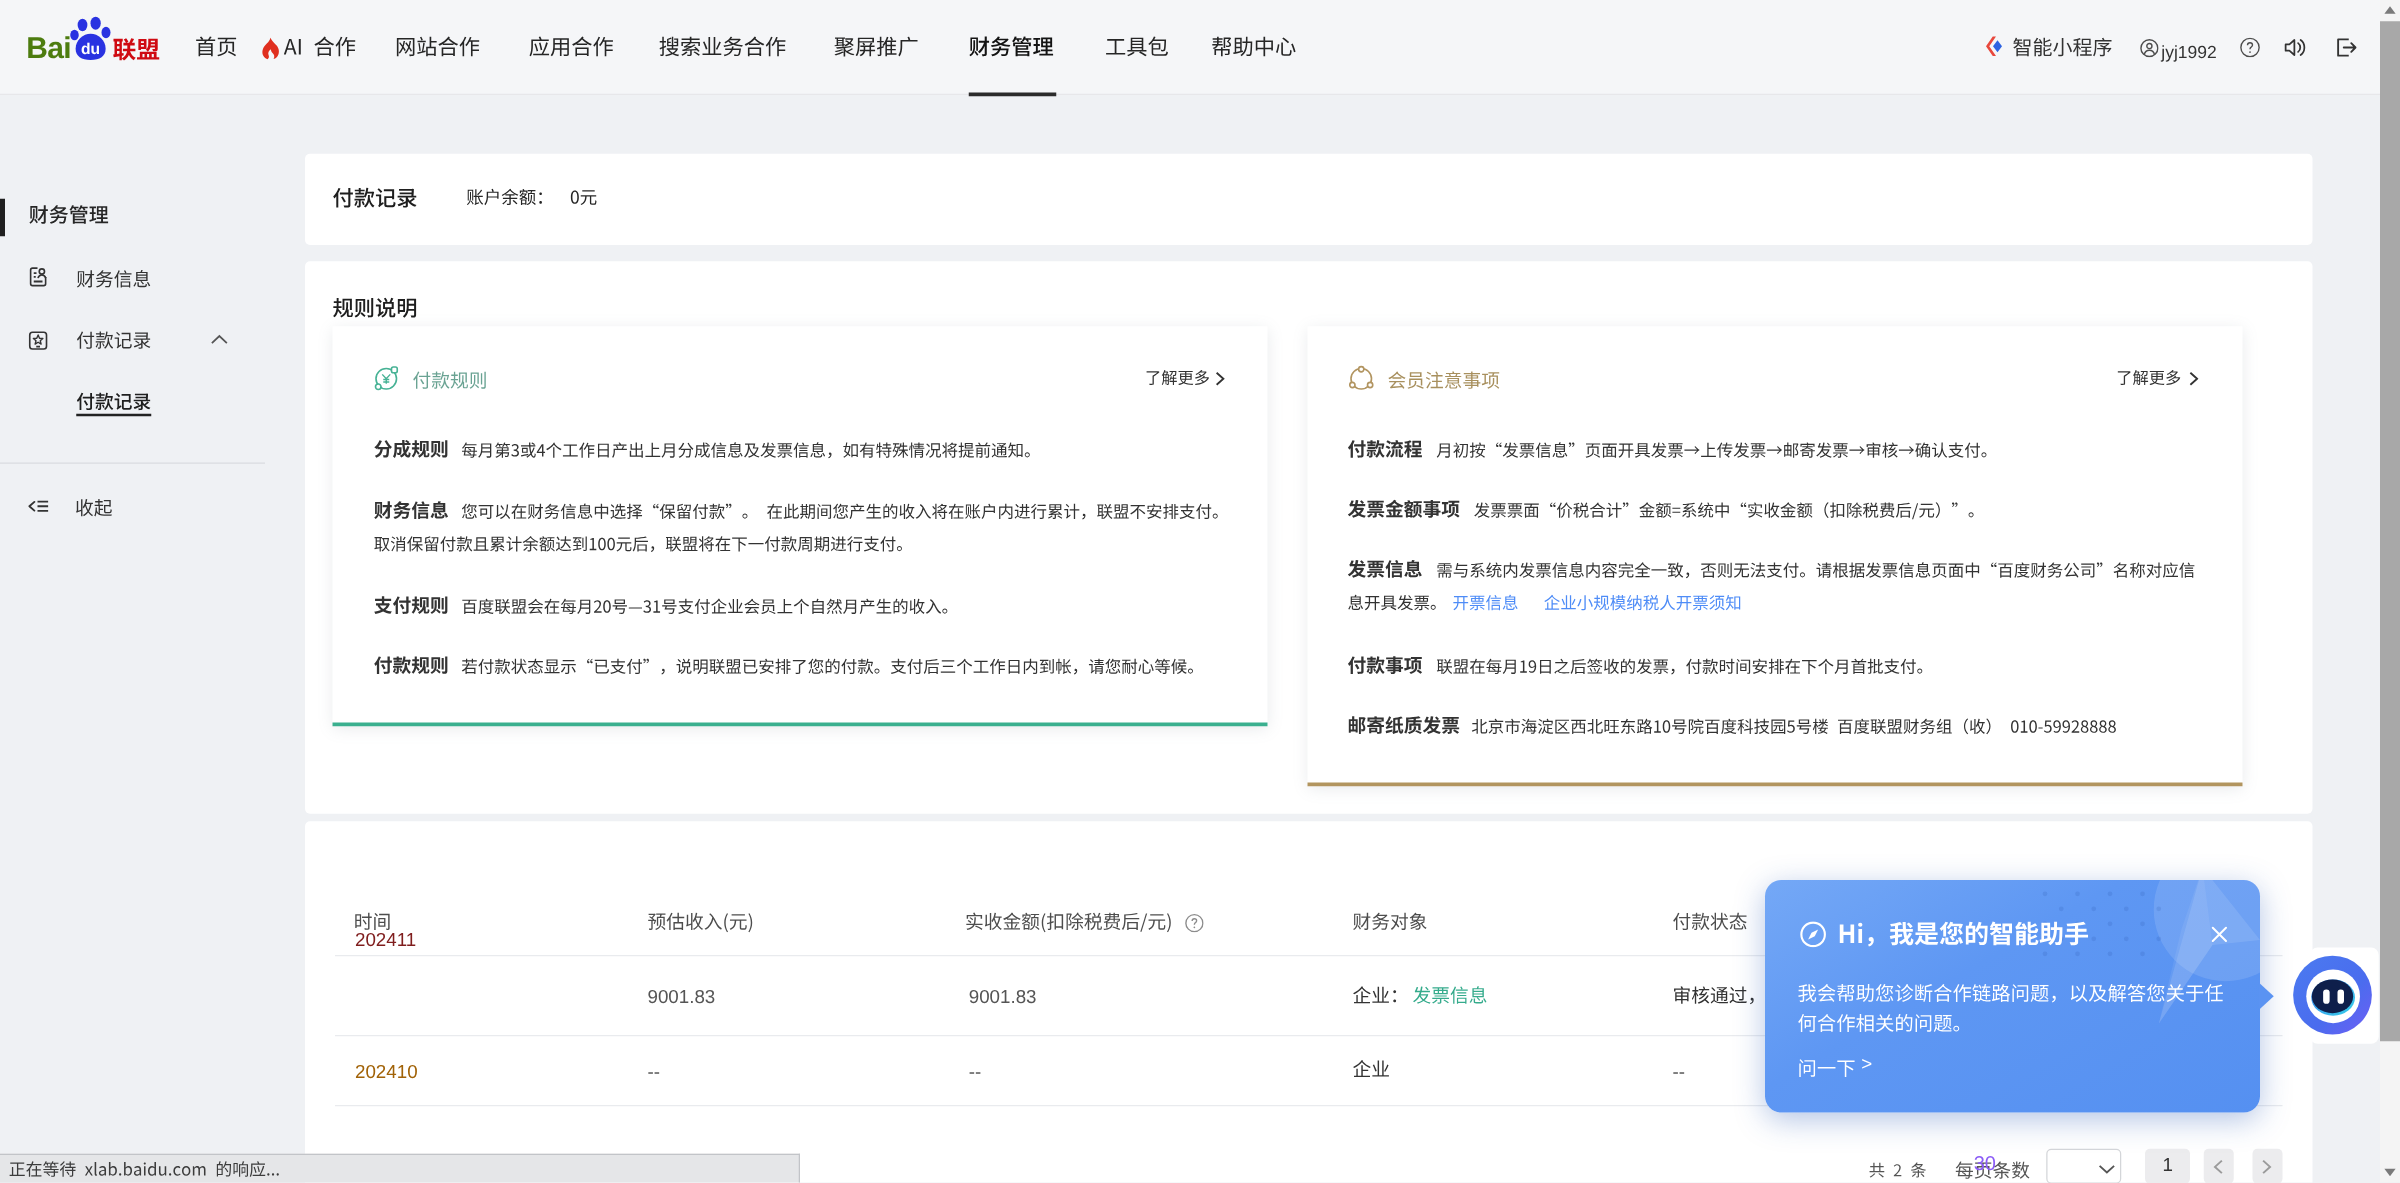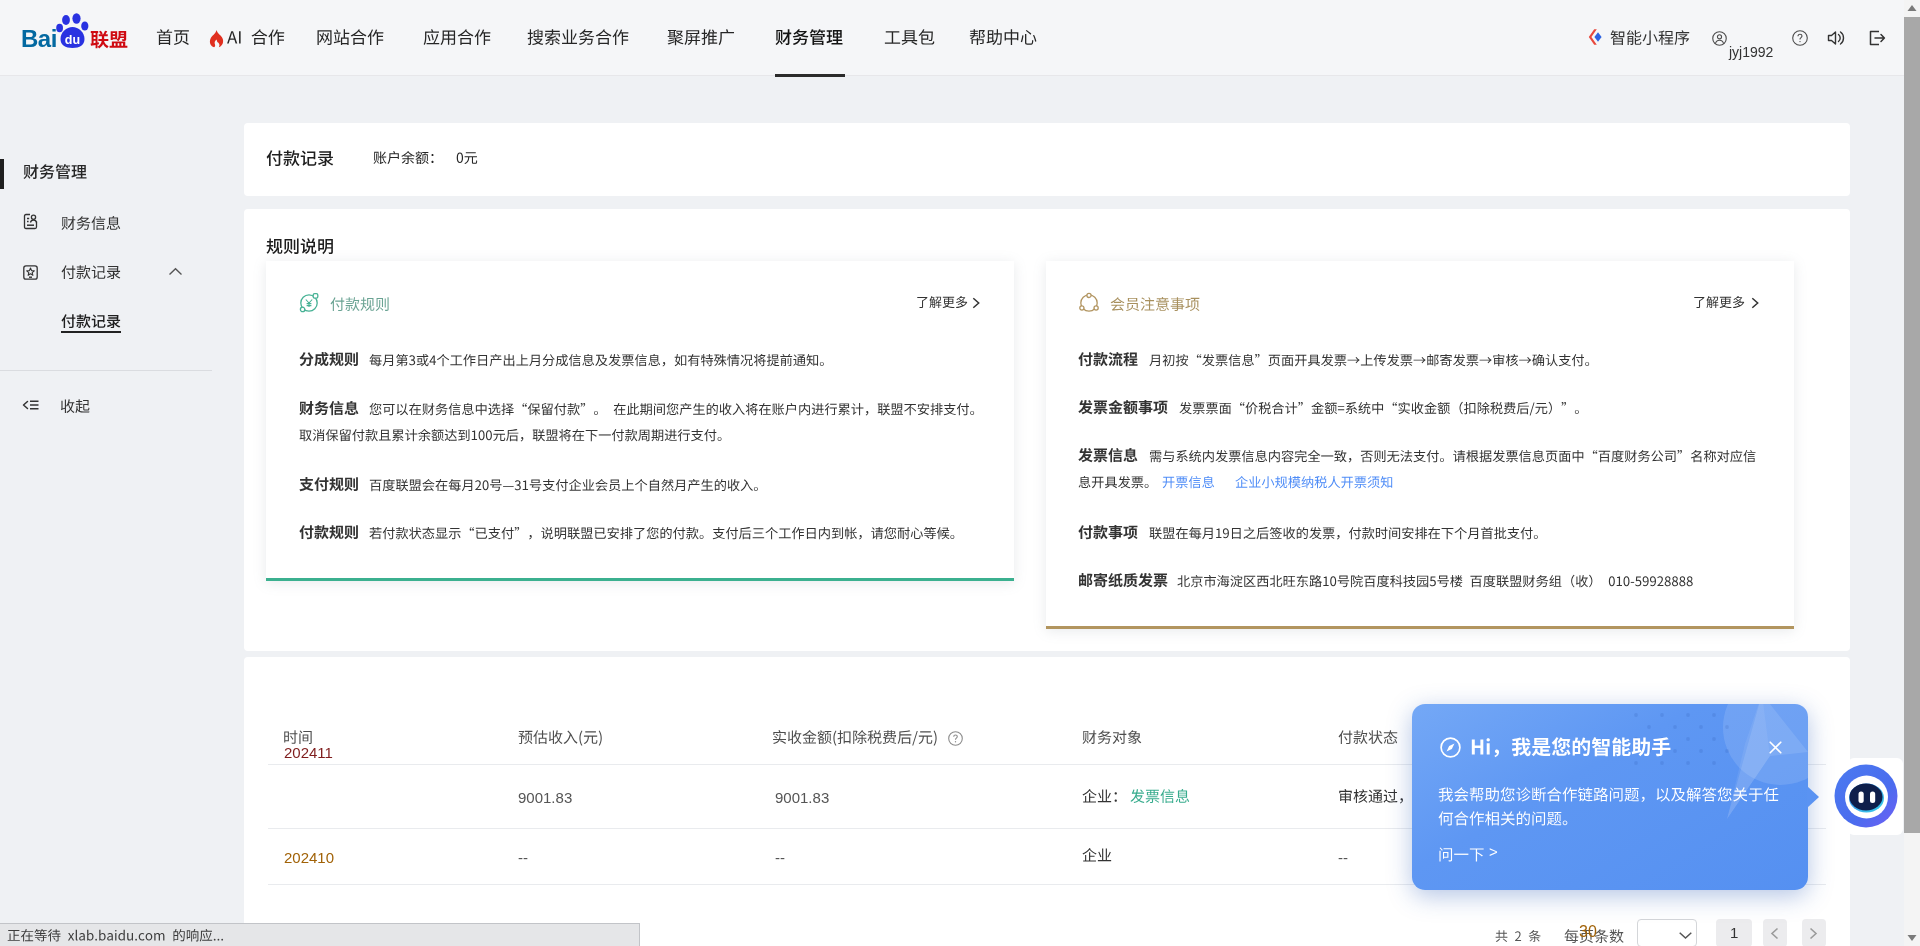--- a/index.html
+++ b/index.html
@@ -296,21 +296,21 @@
       <path id="q292r" d="M92 0H184V-543H92ZM138 -655C174 -655 199 -679 199 -716C199 -751 174 -775 138 -775C102 -775 78 -751 78 -716C78 -679 102 -655 138 -655Z"></path>
       <path id="q293r" d="M277 13C342 13 400 -22 442 -64H445L453 0H528V-796H436V-587L441 -494C393 -533 352 -557 288 -557C164 -557 53 -447 53 -271C53 -90 141 13 277 13ZM297 -64C202 -64 147 -141 147 -272C147 -396 217 -480 304 -480C349 -480 391 -464 436 -423V-138C391 -88 347 -64 297 -64Z"></path>
       <path id="q294r" d="M251 13C325 13 379 -26 430 -85H433L440 0H516V-543H425V-158C373 -94 334 -66 278 -66C206 -66 176 -109 176 -210V-543H84V-199C84 -60 136 13 251 13Z"></path>
       <path id="q295r" d="M306 13C371 13 433 -13 482 -55L442 -117C408 -87 364 -63 314 -63C214 -63 146 -146 146 -271C146 -396 218 -480 317 -480C359 -480 394 -461 425 -433L471 -493C433 -527 384 -557 313 -557C173 -557 52 -452 52 -271C52 -91 162 13 306 13Z"></path>
       <path id="q296r" d="M303 13C436 13 554 -91 554 -271C554 -452 436 -557 303 -557C170 -557 52 -452 52 -271C52 -91 170 13 303 13ZM303 -63C209 -63 146 -146 146 -271C146 -396 209 -480 303 -480C397 -480 461 -396 461 -271C461 -146 397 -63 303 -63Z"></path>
       <path id="q297r" d="M92 0H184V-394C233 -450 279 -477 320 -477C389 -477 421 -434 421 -332V0H512V-394C563 -450 607 -477 649 -477C718 -477 750 -434 750 -332V0H841V-344C841 -482 788 -557 677 -557C610 -557 554 -514 497 -453C475 -517 431 -557 347 -557C282 -557 226 -516 178 -464H176L167 -543H92Z"></path>
       <path id="q298r" d="M74 -745V-90H141V-186H324V-745ZM141 -675H260V-256H141ZM626 -842C614 -792 592 -724 570 -672H399V73H470V-606H861V-9C861 4 857 8 844 8C831 9 790 9 746 7C755 26 766 57 769 76C831 77 873 75 900 63C926 51 934 30 934 -8V-672H648C669 -718 692 -775 712 -824ZM606 -436H725V-215H606ZM553 -492V-102H606V-159H779V-492Z"></path>
     </defs>
   </svg>
 <div style="position:absolute;left:0;top:0;width:1920px;height:75px;background:#f5f6f8;border-bottom:1px solid #e7e7ea"></div>
-<span style="position:absolute;left:21px;top:25px;font:bold 24px 'Liberation Sans',sans-serif;color:#0369a1;letter-spacing:-.5px">Bai</span>
+<span style="position:absolute;left:21px;top:25px;font:bold 24px 'Liberation Sans',sans-serif;color:#4d7c0f;letter-spacing:-.5px">Bai</span>
 <svg style="position:absolute;left:55px;top:12px" width="37" height="39" viewBox="0 0 37 39">
     <ellipse cx="11" cy="8" rx="3.9" ry="5" fill="#2932e1"></ellipse>
     <ellipse cx="21.5" cy="6.5" rx="4.1" ry="5.2" fill="#2932e1"></ellipse>
     <ellipse cx="4.6" cy="16" rx="3.4" ry="4.2" fill="#2932e1"></ellipse>
     <ellipse cx="29.8" cy="14" rx="3.6" ry="4.6" fill="#2932e1"></ellipse>
     <path d="M17.5 15 C23.5 15 29.5 20 29.5 27 C29.5 33 24.8 36 17.5 36 C10.2 36 5.5 33 5.5 27 C5.5 20 11.5 15 17.5 15 Z" fill="#2932e1"></path>
     <text x="17.5" y="31.5" text-anchor="middle" font-family="Liberation Sans,sans-serif" font-weight="bold" font-size="12.5" fill="#fff">du</text>
   </svg>
 <svg style="position:absolute;left:90px;top:28.7px;color:#cf0a12" width="38" height="23">
     <g transform="translate(0,17.5) scale(0.019000)" fill="currentColor">
@@ -404,21 +404,21 @@
       <use href="#q34r" x="2000"></use>
       <use href="#q35r" x="3000"></use>
       <use href="#q36r" x="4000"></use>
     </g>
   </svg>
 <svg style="position:absolute;left:1712px;top:31px" width="15" height="15" viewBox="0 0 16 16" fill="none" stroke="#4d4d4d" stroke-width="1.2">
     <circle cx="8" cy="8" r="7.2"></circle>
     <circle cx="8" cy="6.2" r="2.2"></circle>
     <path d="M3.6 13.6 C4.2 10.9 6 9.8 8 9.8 C10 9.8 11.8 10.9 12.4 13.6"></path>
   </svg>
-<span style="position:absolute;left:1729px;top:44px;font:14px 'Liberation Sans',sans-serif;color:#333">jyj1992</span>
+<span style="position:absolute;left:1729px;top:33px;font:14px 'Liberation Sans',sans-serif;color:#333">jyj1992</span>
 <svg style="position:absolute;left:1792px;top:30px" width="16" height="16" viewBox="0 0 16 16" fill="none" stroke="#4d4d4d" stroke-width="1.1">
     <circle cx="8" cy="8" r="7.3"></circle>
     <path d="M6 6.2 C6 4.9 6.9 4.2 8 4.2 C9.1 4.2 10 4.9 10 6 C10 7 9.4 7.3 8.7 7.9 C8.2 8.3 8 8.7 8 9.4"></path>
     <circle cx="8" cy="11.6" r="0.7" fill="#4d4d4d" stroke="none"></circle>
   </svg>
 <svg style="position:absolute;left:1826px;top:28px" width="20" height="20" viewBox="0 0 20 20" fill="none" stroke="#333" stroke-width="1.4">
     <path d="M2.5 7.5 L5.5 7.5 L9.5 4 L9.5 16 L5.5 12.5 L2.5 12.5 Z" stroke-linejoin="round"></path>
     <path d="M12.5 6.5 C13.6 7.3 14.2 8.5 14.2 10 C14.2 11.5 13.6 12.7 12.5 13.5" stroke-linecap="round"></path>
     <path d="M14.5 4 C16.4 5.3 17.5 7.5 17.5 10 C17.5 12.5 16.4 14.7 14.5 16" stroke-linecap="round"></path>
   </svg>
@@ -1209,21 +1209,21 @@
   </svg>
 <svg style="position:absolute;left:1564px;top:927.9px;color:#555" width="60" height="18">
     <g transform="translate(0,13.8) scale(0.015000)" fill="currentColor">
       <use href="#q71r"></use>
       <use href="#q3r" x="1000"></use>
       <use href="#q260r" x="2000"></use>
       <use href="#q261r" x="3000"></use>
     </g>
   </svg>
 <div style="position:absolute;left:1637px;top:919px;width:60px;height:28px;background:#fff;border:1px solid #d4d6d9;border-radius:4px;box-sizing:border-box"></div>
-<span style="position:absolute;left:1579px;top:923px;font:16px 'Liberation Sans',sans-serif;color:#a16207">30</span>
+<span style="position:absolute;left:1579px;top:923px;font:16px 'Liberation Sans',sans-serif;color:#8b5cf6">30</span>
 <svg style="position:absolute;left:1678px;top:931px" width="15" height="9" viewBox="0 0 15 9" fill="none" stroke="#555" stroke-width="1.5">
     <path d="M1.7 1.7 L7.5 7 L13.3 1.7"></path>
   </svg>
 <div style="position:absolute;left:1716px;top:919px;width:36px;height:28px;background:#ececee;border-radius:4px"></div>
 <span style="position:absolute;left:1730px;top:924px;font:15px 'Liberation Sans',sans-serif;color:#333">1</span>
 <div style="position:absolute;left:1763px;top:919px;width:24px;height:28px;background:#ececee;border-radius:4px"></div>
 <svg style="position:absolute;left:1770px;top:927px" width="9" height="13" viewBox="0 0 9 13" fill="none" stroke="#9b9b9b" stroke-width="1.6">
     <path d="M7.5 1.5 L2 6.5 L7.5 11.5"></path>
   </svg>
 <div style="position:absolute;left:1802px;top:919px;width:24px;height:28px;background:#ececee;border-radius:4px"></div>

